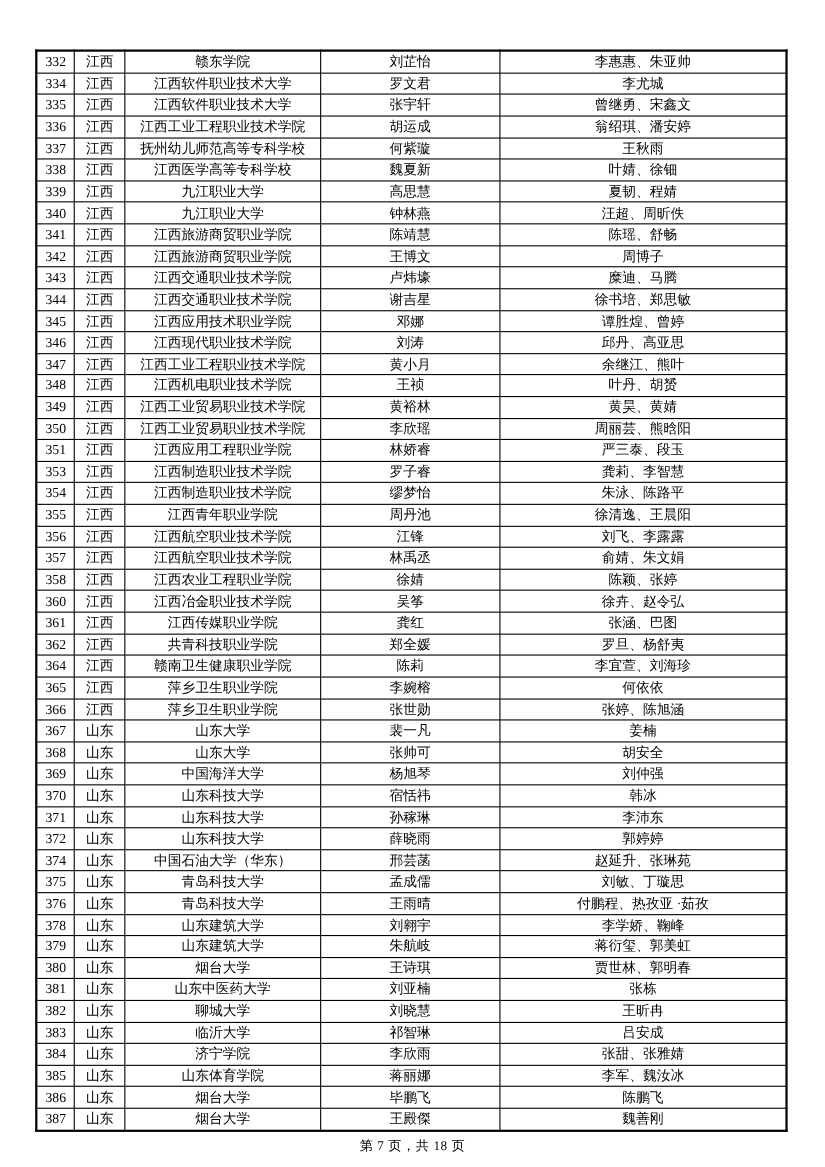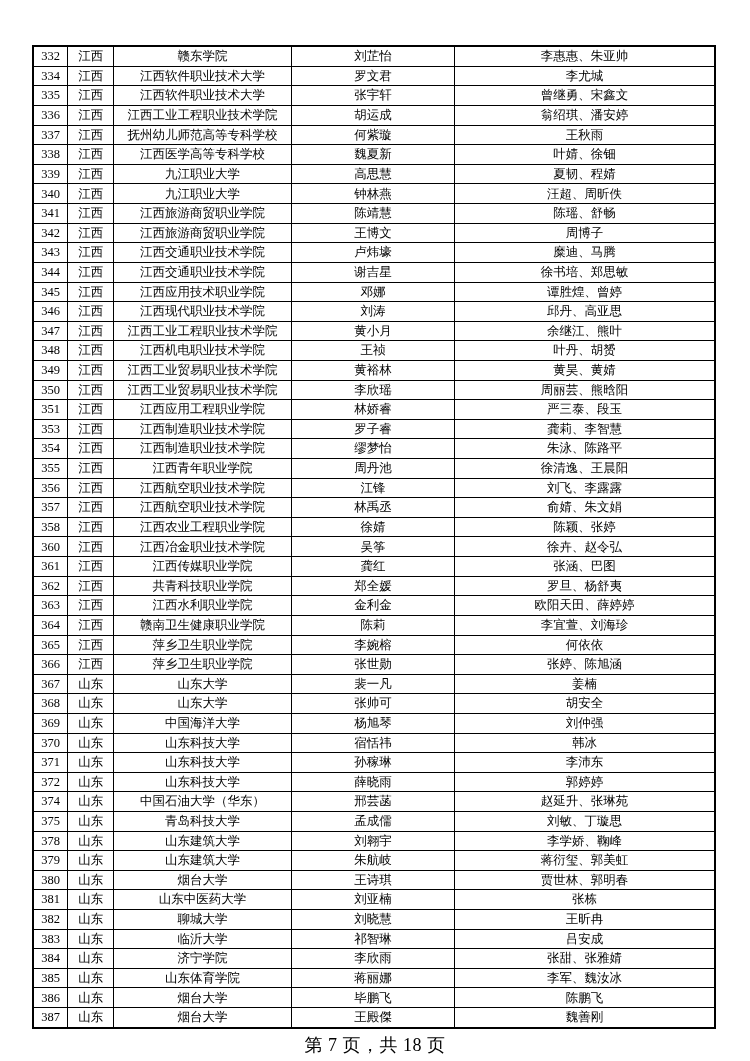--- a/index.html
+++ b/index.html
@@ -43,21 +43,21 @@
   col.c-prov     { width: 6.7%; }
   col.c-school   { width: 26.1%; }
   col.c-student  { width: 23.9%; }
   col.c-advisors { width: 38.2%; }
   .footer {
     position: absolute;
     left: 0;
     top: 1033px;
     width: 750px;
     text-align: center;
-    font-size: 18px;
+    font-size: 12px;
     letter-spacing: 0.5px;
     color: #000000;
   }
 </style>
 </head>
 <body>
 
 <div class="page">
 
   <table class="award-table">
@@ -259,27 +259,20 @@
           <td>张涵、巴图</td>
         </tr>
         <tr>
           <td>362</td>
           <td>江西</td>
           <td>共青科技职业学院</td>
           <td>郑全媛</td>
           <td>罗旦、杨舒夷</td>
         </tr>
         <tr>
-          <td>363</td>
-          <td>江西</td>
-          <td>江西水利职业学院</td>
-          <td>金利金</td>
-          <td>欧阳天田、薛婷婷</td>
-        </tr>
-        <tr>
           <td>364</td>
           <td>江西</td>
           <td>赣南卫生健康职业学院</td>
           <td>陈莉</td>
           <td>李宜萱、刘海珍</td>
         </tr>
         <tr>
           <td>365</td>
           <td>江西</td>
           <td>萍乡卫生职业学院</td>
@@ -341,20 +334,27 @@
           <td>中国石油大学（华东）</td>
           <td>邢芸菡</td>
           <td>赵延升、张琳苑</td>
         </tr>
         <tr>
           <td>375</td>
           <td>山东</td>
           <td>青岛科技大学</td>
           <td>孟成儒</td>
           <td>刘敏、丁璇思</td>
+        </tr>
+        <tr>
+          <td>376</td>
+          <td>山东</td>
+          <td>青岛科技大学</td>
+          <td>王雨晴</td>
+          <td>付鹏程、热孜亚 ·茹孜</td>
         </tr>
         <tr>
           <td>378</td>
           <td>山东</td>
           <td>山东建筑大学</td>
           <td>刘翱宇</td>
           <td>李学娇、鞠峰</td>
         </tr>
         <tr>
           <td>379</td>

